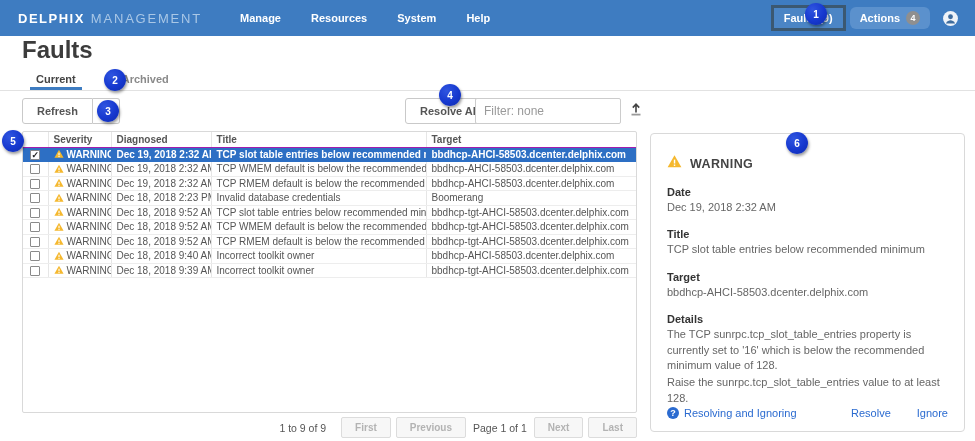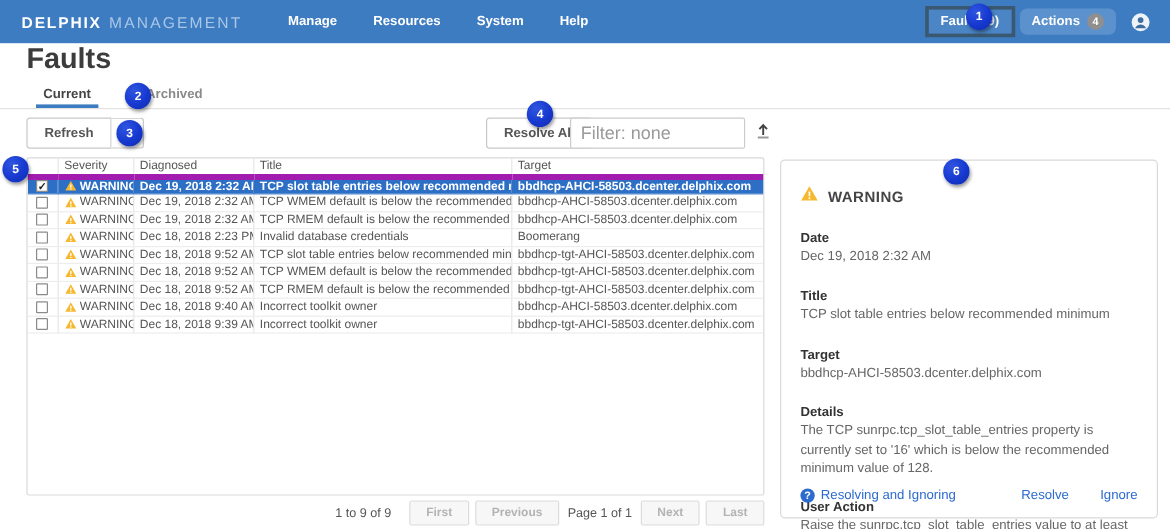--- a/index.html
+++ b/index.html
@@ -38,34 +38,34 @@
   
   .btn { background:#fff; border:1px solid #c9c9c9; border-radius:3px; color:#555;
     font-size:11px; font-weight:bold; padding:6px 14px; cursor:pointer;
     font-family:"Liberation Sans", sans-serif; }
   .refresh-group { position:absolute; left:22px; top:98px; display:flex; }
   .refresh-main { border-radius:3px 0 0 3px; }
   .refresh-caret { border-radius:0 3px 3px 0; border-left:none; padding:6px 9px;
     font-size:8px; color:#555; }
   .resolve-all { position:absolute; left:405px; top:98px; }
   .filter-input { position:absolute; left:475px; top:98px; width:146px; height:26px;
-    border:1px solid #ccc; border-radius:2px; font-size:15px; padding:0 8px;
+    border:1px solid #ccc; border-radius:2px; font-size:12px; padding:0 8px;
     color:#555; font-family:"Liberation Sans", sans-serif; }
   .filter-input::placeholder { color:#9a9a9a; }
   .export-btn { position:absolute; left:627px; top:101px; width:18px; height:18px;
     cursor:pointer; background:none; border:none; }
 
   
   .table-card { position:absolute; left:22px; top:131px; width:615px; height:282px;
     border:1px solid #d9d9d9; border-radius:2px; background:#fff; overflow:hidden; }
   table { border-collapse:collapse; table-layout:fixed; width:615px; }
   th, td { font-size:10px; color:#555; text-align:left; overflow:hidden;
     white-space:nowrap; border-right:1px solid #e6e6e6; padding:0 5px; height:14.5px; }
   th:last-child, td:last-child { border-right:none; }
-  thead th { font-weight:normal; border-bottom:5px solid #a21caf; height:15px; }
+  thead th { font-weight:bold; border-bottom:1px solid #a21caf; height:15px; }
   tbody td { border-bottom:1px solid #ededed; }
   .c0 { width:25px; text-align:center; padding:0; }
   .c1 { width:63px; }
   .c2 { width:100px; }
   .c3 { width:215px; }
   .c4 { width:212px; }
   tr.selected td { background:#2d6fc4; color:#fff; font-weight:bold;
     border-right-color:#2d6fc4; border-bottom-color:#2d6fc4; }
   .cb { display:inline-block; width:10px; height:10px; border:1px solid #8a8a8a;
     background:#fff; border-radius:1px; font-size:9px; line-height:9px; color:#222;
@@ -82,21 +82,21 @@
     color:#b3b3b3; font-size:10px; font-weight:bold; padding:4px 13px; margin-left:5px;
     cursor:pointer; font-family:"Liberation Sans", sans-serif; }
   .page-text { font-size:10.5px; color:#555; margin-left:7px; margin-right:2px; }
 
   
   .detail-panel { position:absolute; left:650px; top:133px; width:315px; height:299px;
     border:1px solid #d9d9d9; border-radius:4px; background:#fff; padding:20px 16px; }
   .detail-header { display:flex; align-items:center; gap:8px; }
   .detail-header svg { width:15px; height:15px; }
   .detail-sev { font-size:12.5px; font-weight:bold; color:#444; letter-spacing:0.4px; }
-  .detail-label { font-size:11px; font-weight:bold; color:#333; margin-top:19px; }
+  .detail-label { font-size:11px; font-weight:bold; color:#333; margin-top:13px; }
   .detail-value { font-size:11px; color:#666; margin-top:2px; line-height:1.4; }
   .detail-footer { position:absolute; left:16px; right:16px; bottom:12px;
     display:flex; align-items:center; }
   .link { color:#2b6bd0; font-size:11px; cursor:pointer; text-decoration:none; }
   .help-link { display:flex; align-items:center; gap:5px; }
   .q-icon { width:12px; height:12px; border-radius:50%; background:#2b6bd0; color:#fff;
     font-size:9px; font-weight:bold; display:flex; align-items:center;
     justify-content:center; }
   .footer-spacer { flex:1; }
   .ignore-link { margin-left:26px; }
@@ -357,21 +357,20 @@
     <span class="detail-sev">WARNING</span>
   </div>
   <div class="detail-label">Date</div>
   <div class="detail-value">Dec 19, 2018 2:32 AM</div>
   <div class="detail-label">Title</div>
   <div class="detail-value">TCP slot table entries below recommended minimum</div>
   <div class="detail-label">Target</div>
   <div class="detail-value">bbdhcp-AHCI-58503.dcenter.delphix.com</div>
   <div class="detail-label">Details</div>
   <div class="detail-value">The TCP sunrpc.tcp_slot_table_entries property is currently set to '16' which is below the recommended minimum value of 128.</div>
-  <div class="detail-label">User Action</div>
   <div class="detail-value">Raise the sunrpc.tcp_slot_table_entries value to at least 128.</div>
   <div class="detail-footer">
     <span class="link help-link">
       <span class="q-icon">?</span>
       <span>Resolving and Ignoring</span>
     </span>
     <span class="footer-spacer"></span>
     <span class="link">Resolve</span>
     <span class="link ignore-link">Ignore</span>
   </div>

